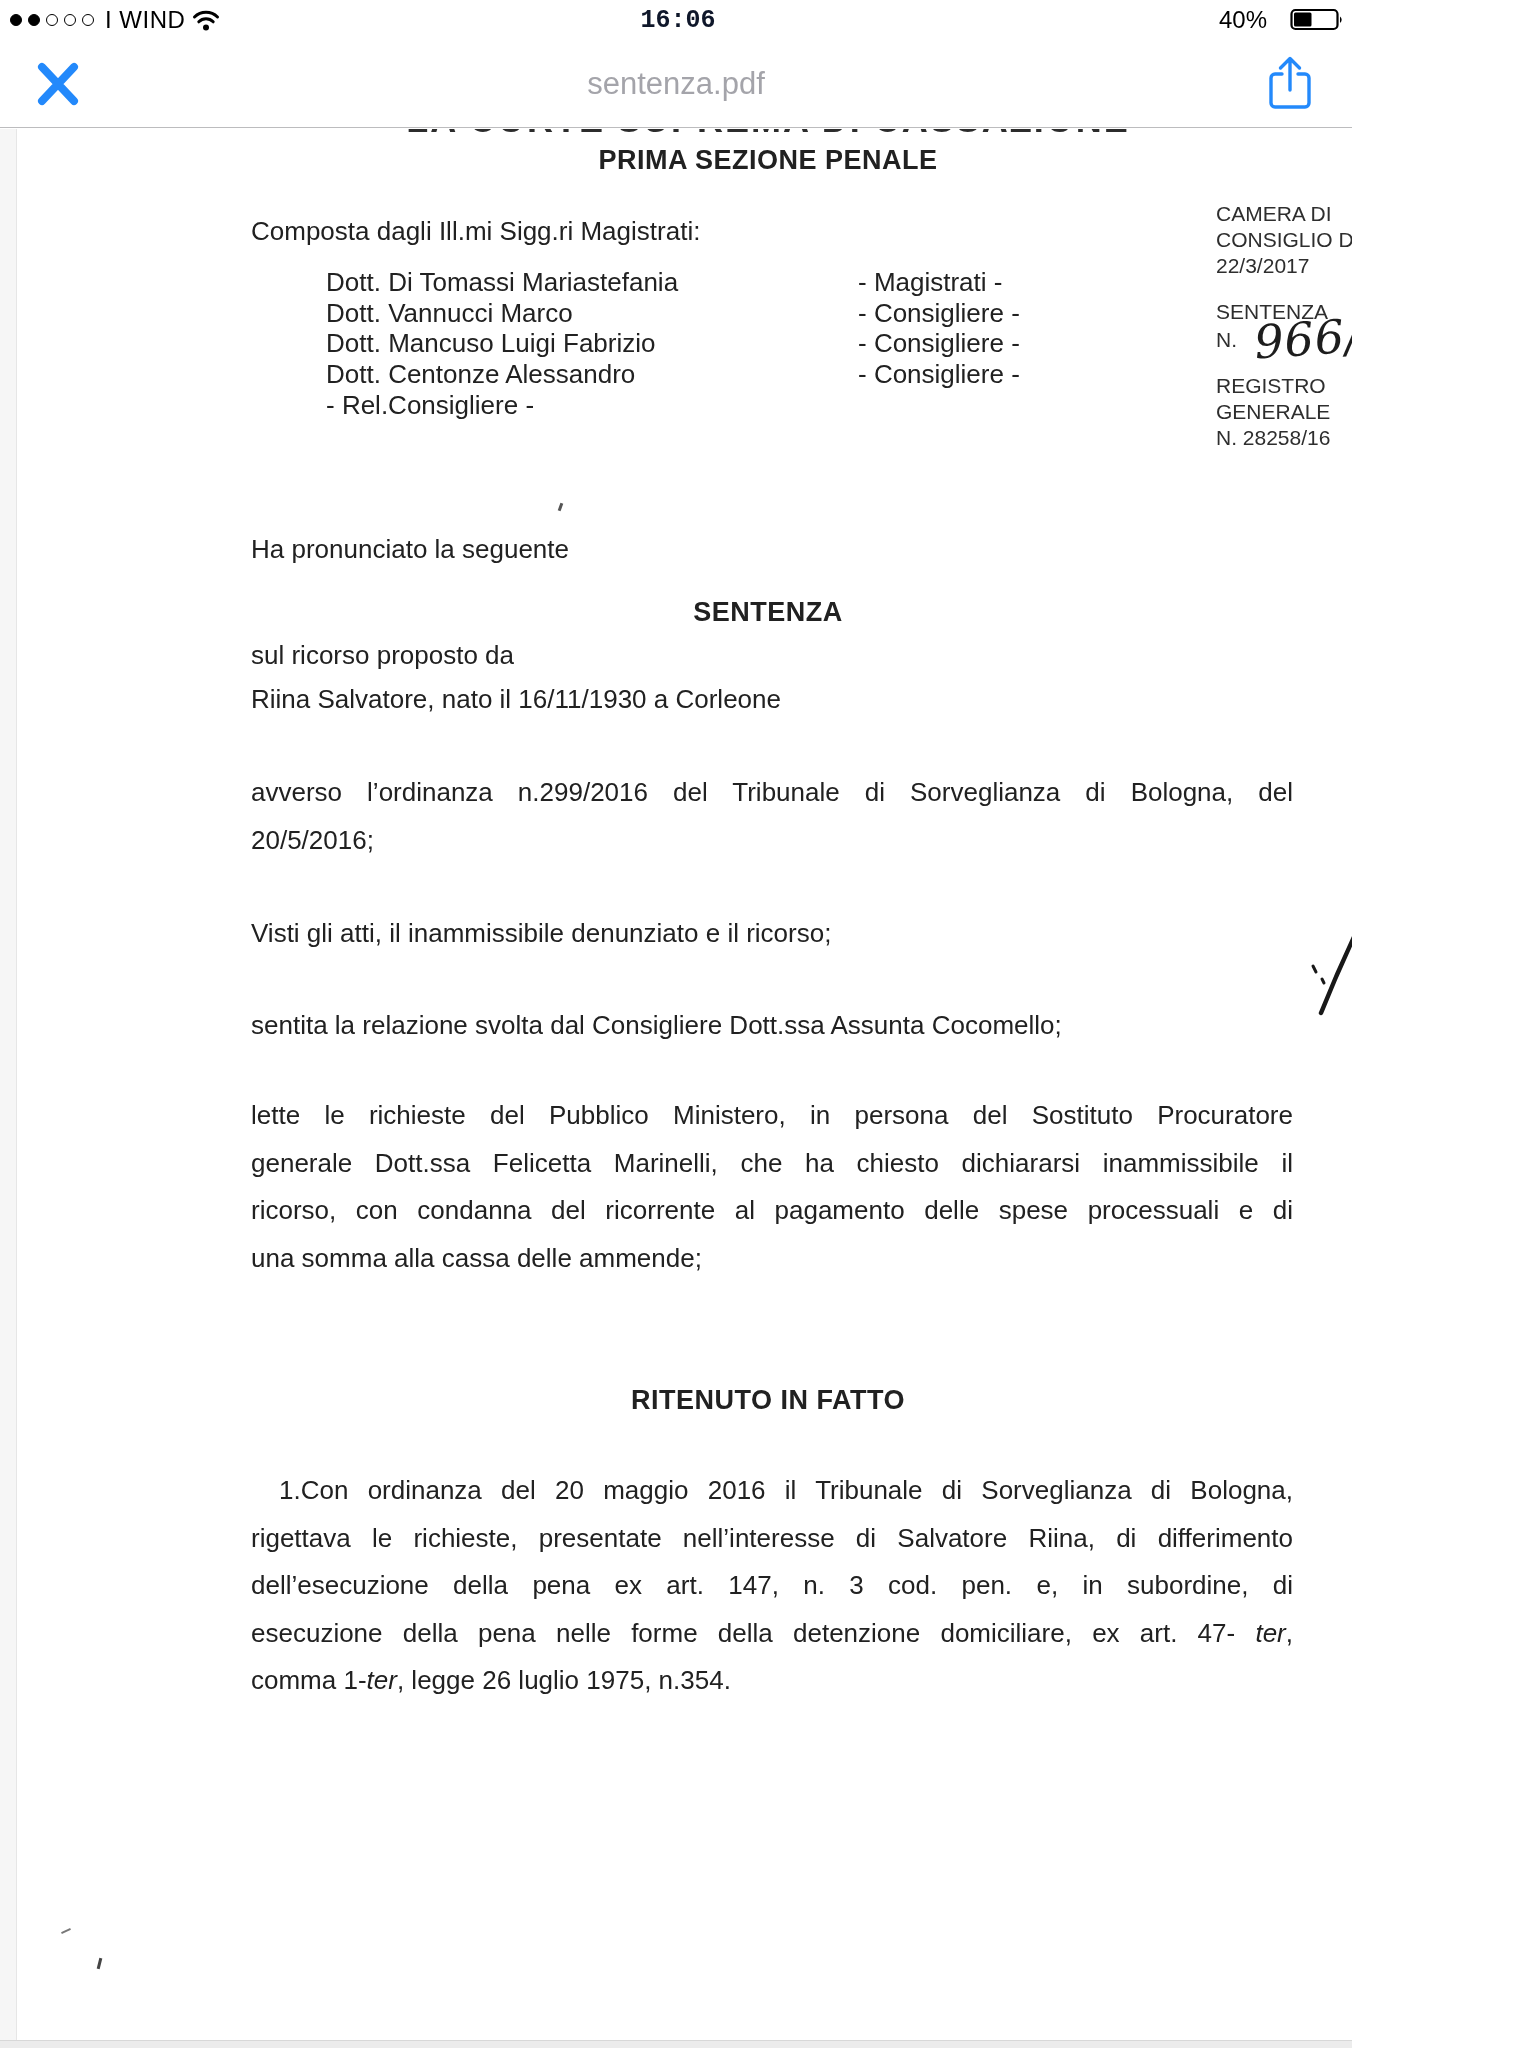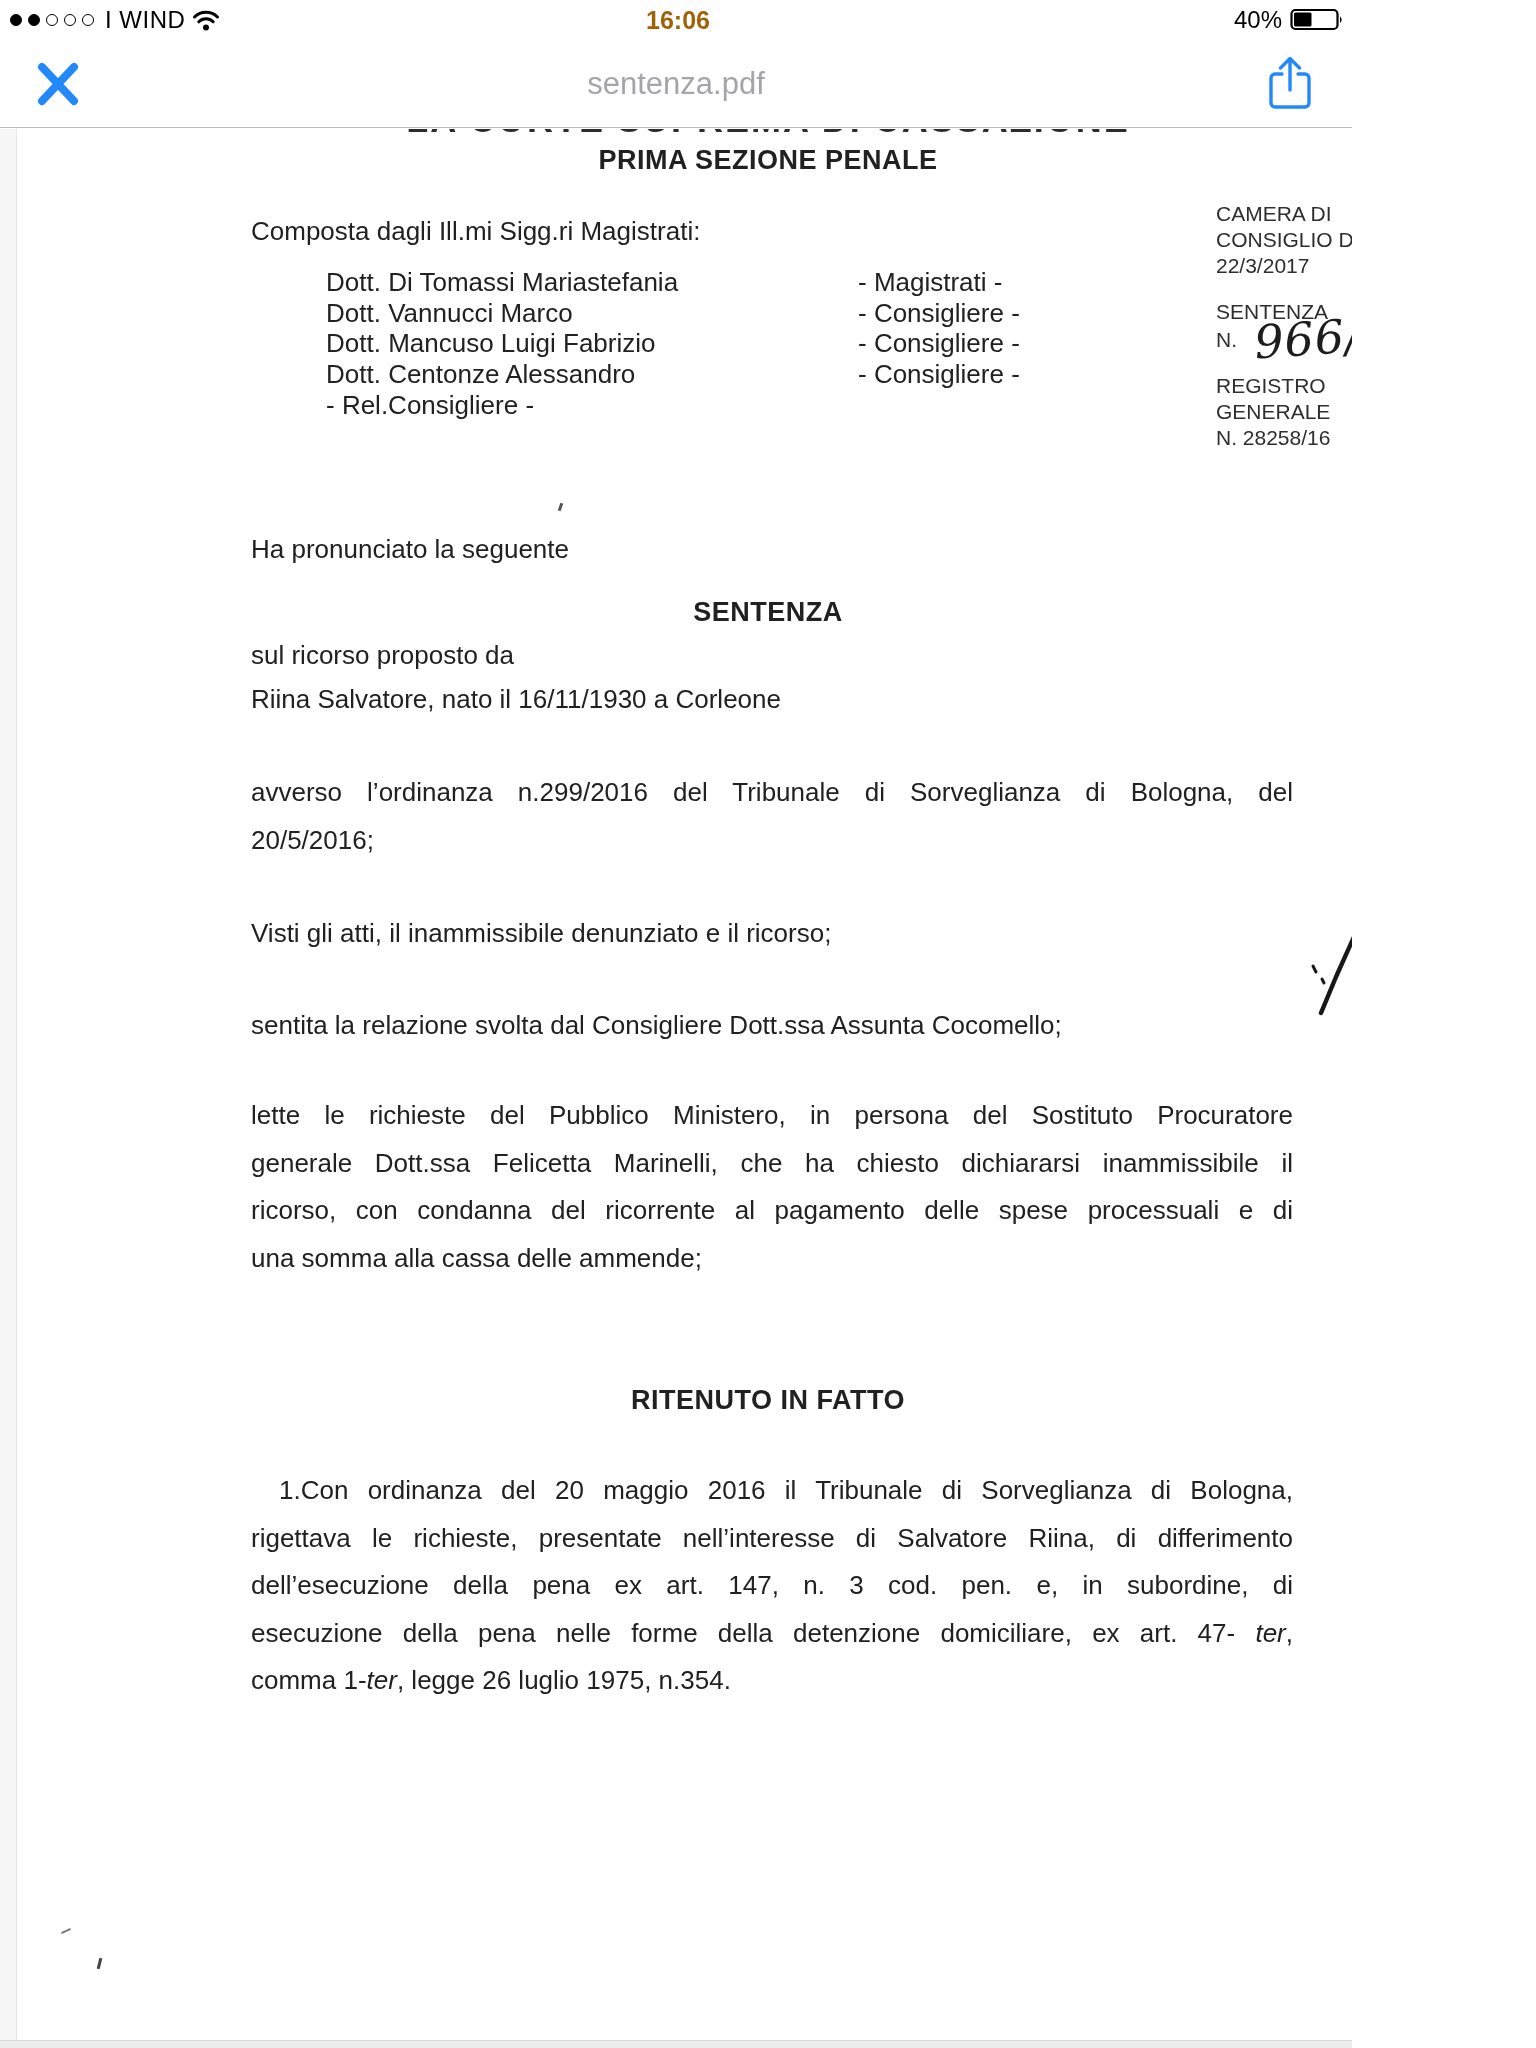--- a/index.html
+++ b/index.html
@@ -7,22 +7,22 @@
             font-family:"Liberation Sans",sans-serif;color:#222;}
 
   
   .statusbar{position:absolute;top:0;left:0;right:0;height:40px;background:#fff;}
   .sb-left{position:absolute;left:10px;top:0;height:40px;display:flex;align-items:center;gap:7px;}
   .dots{display:flex;gap:6px;align-items:center;}
   .dot{width:12px;height:12px;border-radius:50%;border:1.6px solid #000;box-sizing:border-box;}
   .dot.filled{background:#000;}
   .carrier{font-size:24px;color:#000;margin-left:4px;letter-spacing:.5px;}
   .sb-time{position:absolute;left:4px;right:0;top:0;height:40px;display:flex;align-items:center;
-           justify-content:center;font-size:25px;font-weight:bold;color:#a16207;}
-  .sb-right{position:absolute;right:6px;top:0;height:40px;display:flex;align-items:center;gap:8px;}
+           justify-content:center;font-size:25px;font-weight:bold;color:#0f172a;font-family:Liberation Mono, monospace;}
+  .sb-right{position:absolute;right:6px;top:0;height:40px;display:flex;align-items:center;gap:23px;}
   .batt-pct{font-size:24px;color:#000;}
 
   
   .toolbar{position:absolute;top:40px;left:0;right:0;height:88px;background:#fff;
            border-bottom:1px solid #bcbcbe;box-sizing:border-box;}
   .close-btn{position:absolute;left:36px;top:20px;width:44px;height:48px;cursor:pointer;}
   .doc-title{position:absolute;left:0;right:0;top:0;height:88px;display:flex;align-items:center;
              justify-content:center;font-size:31px;color:#a4a4aa;}
   .share-btn{position:absolute;right:38px;top:14px;width:48px;height:58px;cursor:pointer;}
 

